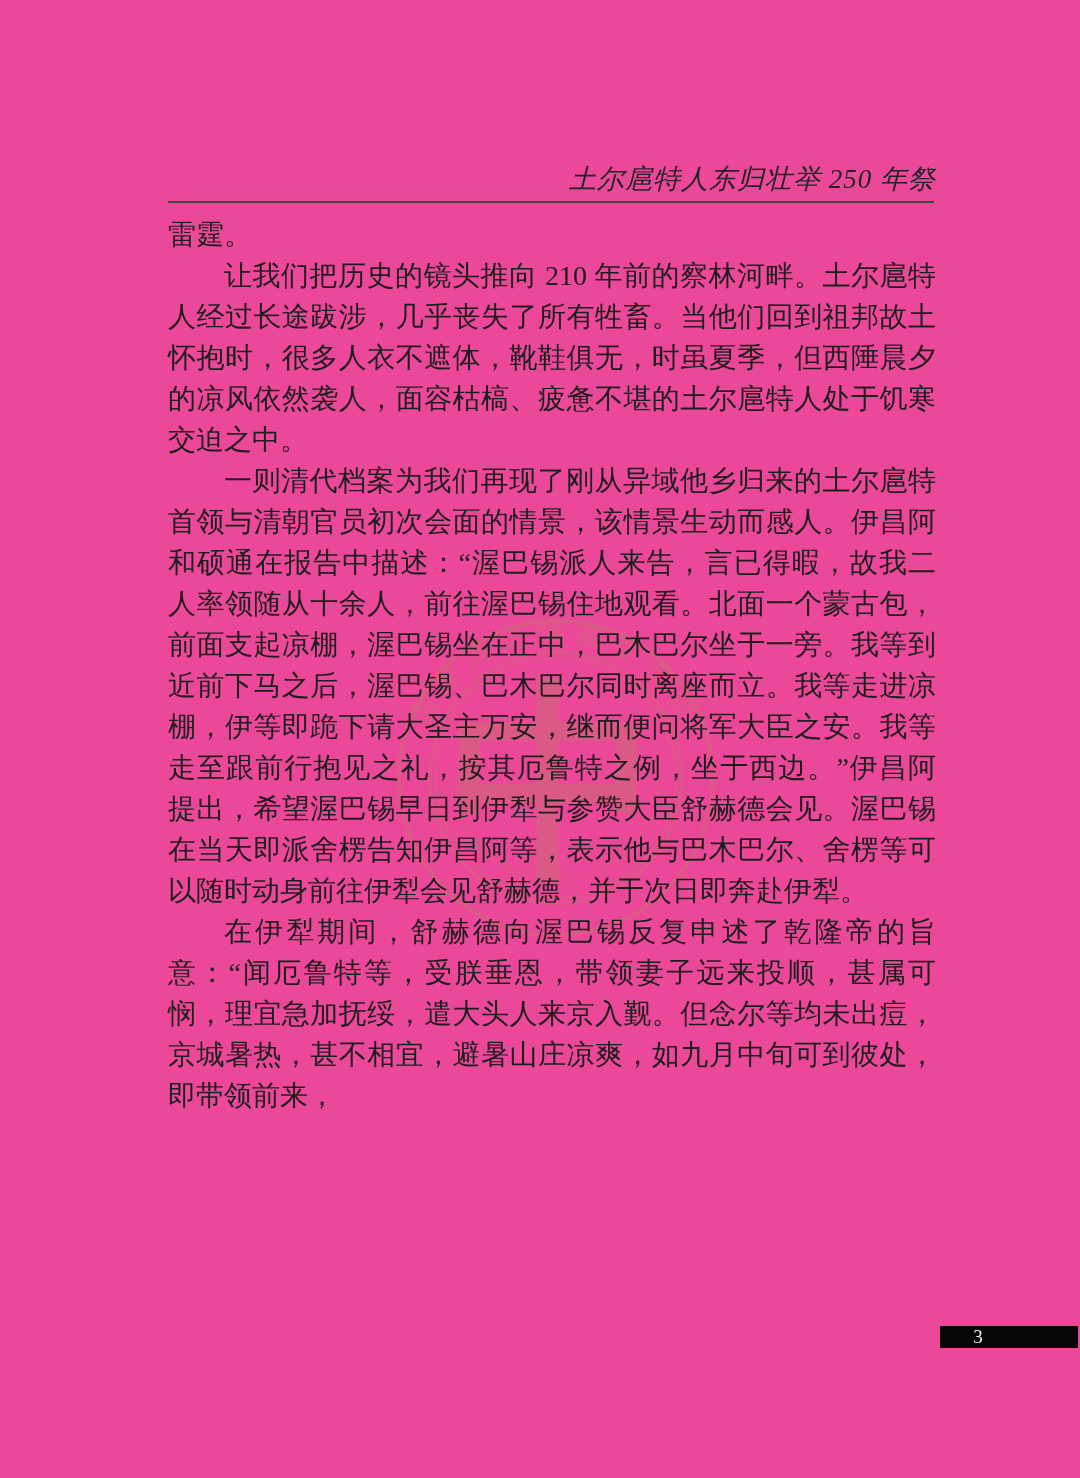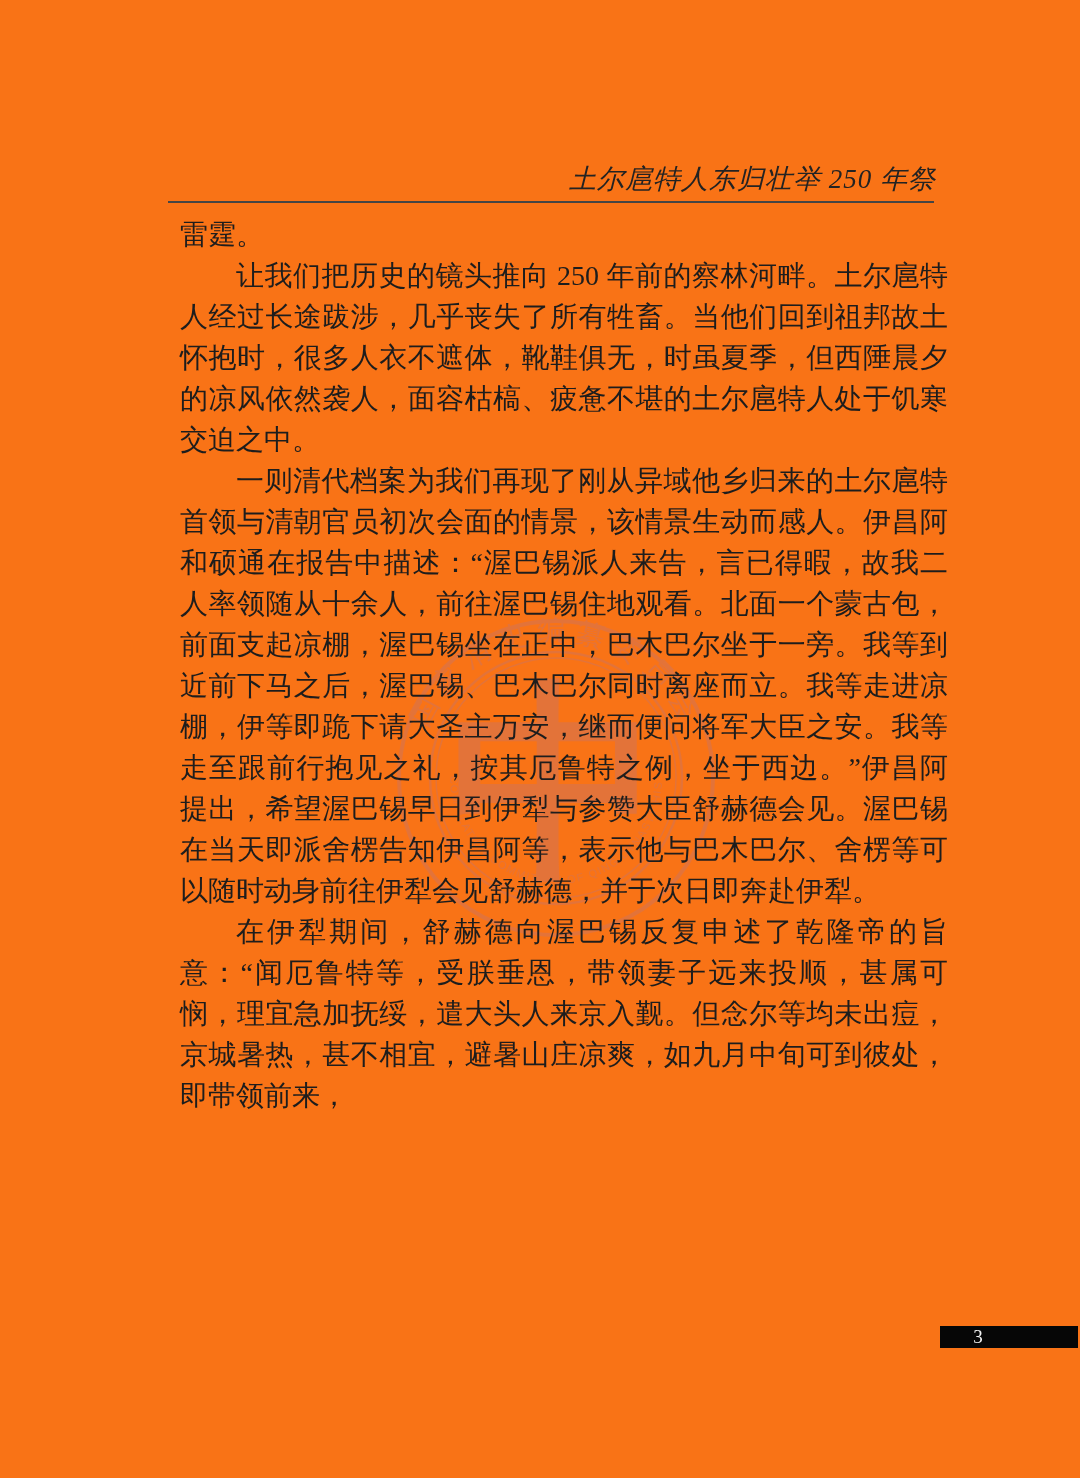--- a/index.html
+++ b/index.html
@@ -1,21 +1,21 @@
 <!DOCTYPE html>
 <html><head>
 <meta charset="utf-8">
 <style>
   html, body { margin: 0; padding: 0; background: #e8e8e8; }
   .page {
     position: relative;
     width: 1080px;
     height: 1478px;
     margin: 0 auto;
-    background: #f97316;
+    background: #ec4899;
     overflow: hidden;
     font-family: "Liberation Serif", "DejaVu Serif", serif;
   }
   .running-header {
     position: absolute;
     top: 161px;
     left: 168px;
     width: 768px;
     text-align: right;
     font-style: italic;
@@ -36,21 +36,21 @@
     position: absolute;
     left: 386px;
     top: 608px;
     width: 340px;
     height: 340px;
     opacity: 0.42;
     pointer-events: none;
   }
   .body-text {
     position: absolute;
-    left: 180px;
+    left: 168px;
     top: 214px;
     width: 768px;
     font-size: 28px;
     line-height: 41px;
     color: #1d1d1d;
     text-align: justify;
     text-align-last: left;
   }
   .para { margin: 0; }
   .para.indent { text-indent: 2em; }
@@ -97,21 +97,21 @@
       <textPath href="#arcTop" startOffset="50%" text-anchor="middle">国家清史编纂委员会</textPath>
     </text>
     <text font-size="11" letter-spacing="1.5" fill="#c5756a" font-family="Liberation Sans, sans-serif">
       <textPath href="#arcBottom" startOffset="50%" text-anchor="middle">THE COMPILATION COMMITTEE OF QING DYNASTY HISTORY</textPath>
     </text>
     <text x="170" y="248" text-anchor="middle" font-size="212" font-weight="bold" fill="#c5756a" font-family="Liberation Serif, DejaVu Serif, serif">中</text>
   </svg>
 
   <div class="body-text">
       <p class="para">雷霆。</p>
-      <p class="para indent">让我们把历史的镜头推向 250 年前的察林河畔。土尔扈特人经过长途跋涉，几乎丧失了所有牲畜。当他们回到祖邦故土怀抱时，很多人衣不遮体，靴鞋俱无，时虽夏季，但西陲晨夕的凉风依然袭人，面容枯槁、疲惫不堪的土尔扈特人处于饥寒交迫之中。</p>
+      <p class="para indent">让我们把历史的镜头推向 210 年前的察林河畔。土尔扈特人经过长途跋涉，几乎丧失了所有牲畜。当他们回到祖邦故土怀抱时，很多人衣不遮体，靴鞋俱无，时虽夏季，但西陲晨夕的凉风依然袭人，面容枯槁、疲惫不堪的土尔扈特人处于饥寒交迫之中。</p>
       <p class="para indent">一则清代档案为我们再现了刚从异域他乡归来的土尔扈特首领与清朝官员初次会面的情景，该情景生动而感人。伊昌阿和硕通在报告中描述：“渥巴锡派人来告，言已得暇，故我二人率领随从十余人，前往渥巴锡住地观看。北面一个蒙古包，前面支起凉棚，渥巴锡坐在正中，巴木巴尔坐于一旁。我等到近前下马之后，渥巴锡、巴木巴尔同时离座而立。我等走进凉棚，伊等即跪下请大圣主万安，继而便问将军大臣之安。我等走至跟前行抱见之礼，按其厄鲁特之例，坐于西边。”伊昌阿提出，希望渥巴锡早日到伊犁与参赞大臣舒赫德会见。渥巴锡在当天即派舍楞告知伊昌阿等，表示他与巴木巴尔、舍楞等可以随时动身前往伊犁会见舒赫德，并于次日即奔赴伊犁。</p>
       <p class="para indent">在伊犁期间，舒赫德向渥巴锡反复申述了乾隆帝的旨意：“闻厄鲁特等，受朕垂恩，带领妻子远来投顺，甚属可悯，理宜急加抚绥，遣大头人来京入觐。但念尔等均未出痘，京城暑热，甚不相宜，避暑山庄凉爽，如九月中旬可到彼处，即带领前来，</p>
     </div>
 
   <div class="page-bar">
     <div class="page-number">3</div>
   </div>
 
 </div>
 

